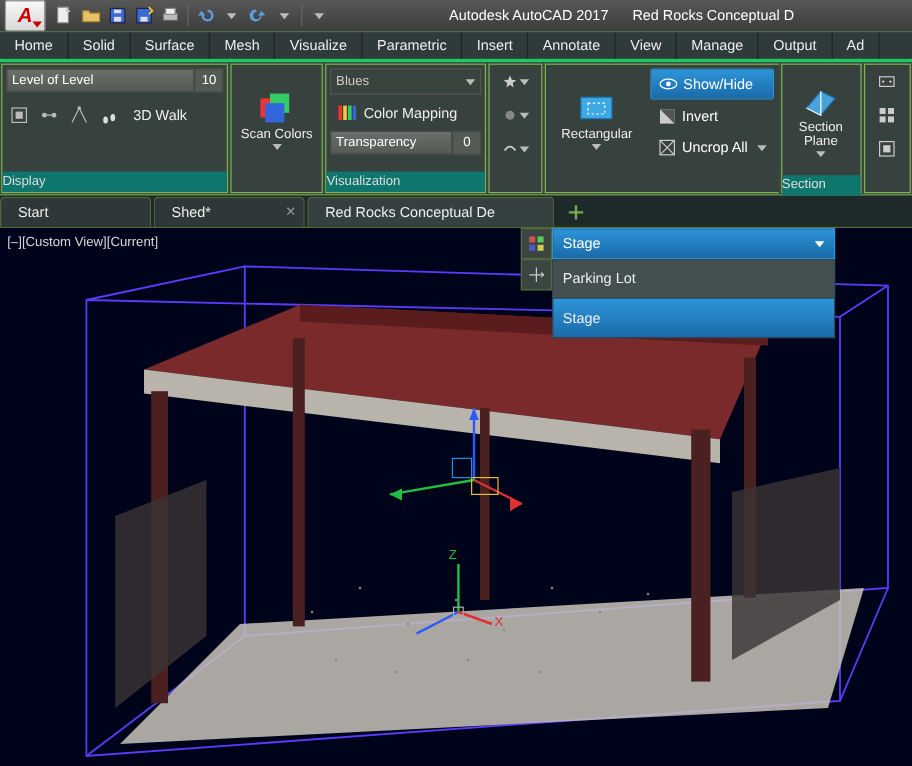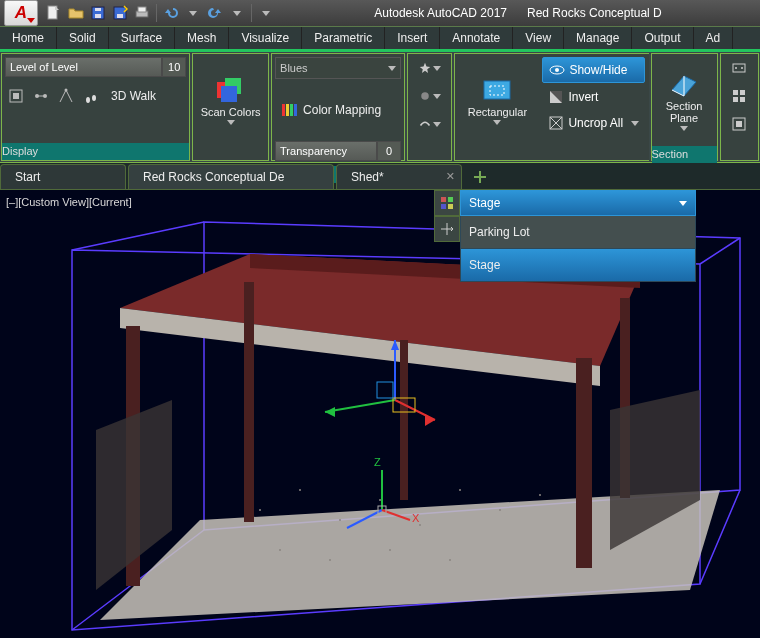--- a/index.html
+++ b/index.html
@@ -187,21 +187,21 @@
               <rect x="6" y="10" width="16" height="16" fill="#36d"></rect>
             </svg>
         </div>
         <div class="lbl">Scan Colors</div>
         <div class="chev"></div>
       </div>
     </div>
   </div>
 
   <div class="panel" style="width:134px">
-    <div class="panel-body" style="flex-direction:column;align-items:stretch;gap:20px;">
+    <div class="panel-body" style="flex-direction:column;align-items:stretch;gap:4px;">
       <div class="combo">
         <span>Blues</span>
         <div class="chev"></div>
       </div>
       <div class="text-btn" style="gap:6px">
         <svg class="ic" viewBox="0 0 16 16">
             <rect x="1" y="2" width="3" height="12" fill="#e33"></rect>
             <rect x="5" y="2" width="3" height="12" fill="#ec3"></rect>
             <rect x="9" y="2" width="3" height="12" fill="#3c6"></rect>
             <rect x="13" y="2" width="3" height="12" fill="#36d"></rect>
@@ -316,26 +316,26 @@
         </div>
     </div>
   </div>
 
 </div>
 
 <div class="doctabs">
   <div class="doctab">
       <span>Start</span>
     </div>
-  <div class="doctab active" style="min-width:170px">
-      <span>Red Rocks Conceptual De</span>
-    </div>
   <div class="doctab">
       <span>Shed*</span>
       <span class="x">✕</span>
+    </div>
+  <div class="doctab active" style="min-width:170px">
+      <span>Red Rocks Conceptual De</span>
     </div>
   <div style="width:24px;height:24px;display:flex;align-items:center;justify-content:center;margin-left:4px;">
     <svg class="ic" viewBox="0 0 16 16">
         <path d="M8 2v12M2 8h12" stroke="#7a5" stroke-width="2"></path>
       </svg>
   </div>
 </div>
 
 <div class="viewport">
   <div class="vp-label">[–][Custom View][Current]</div>

